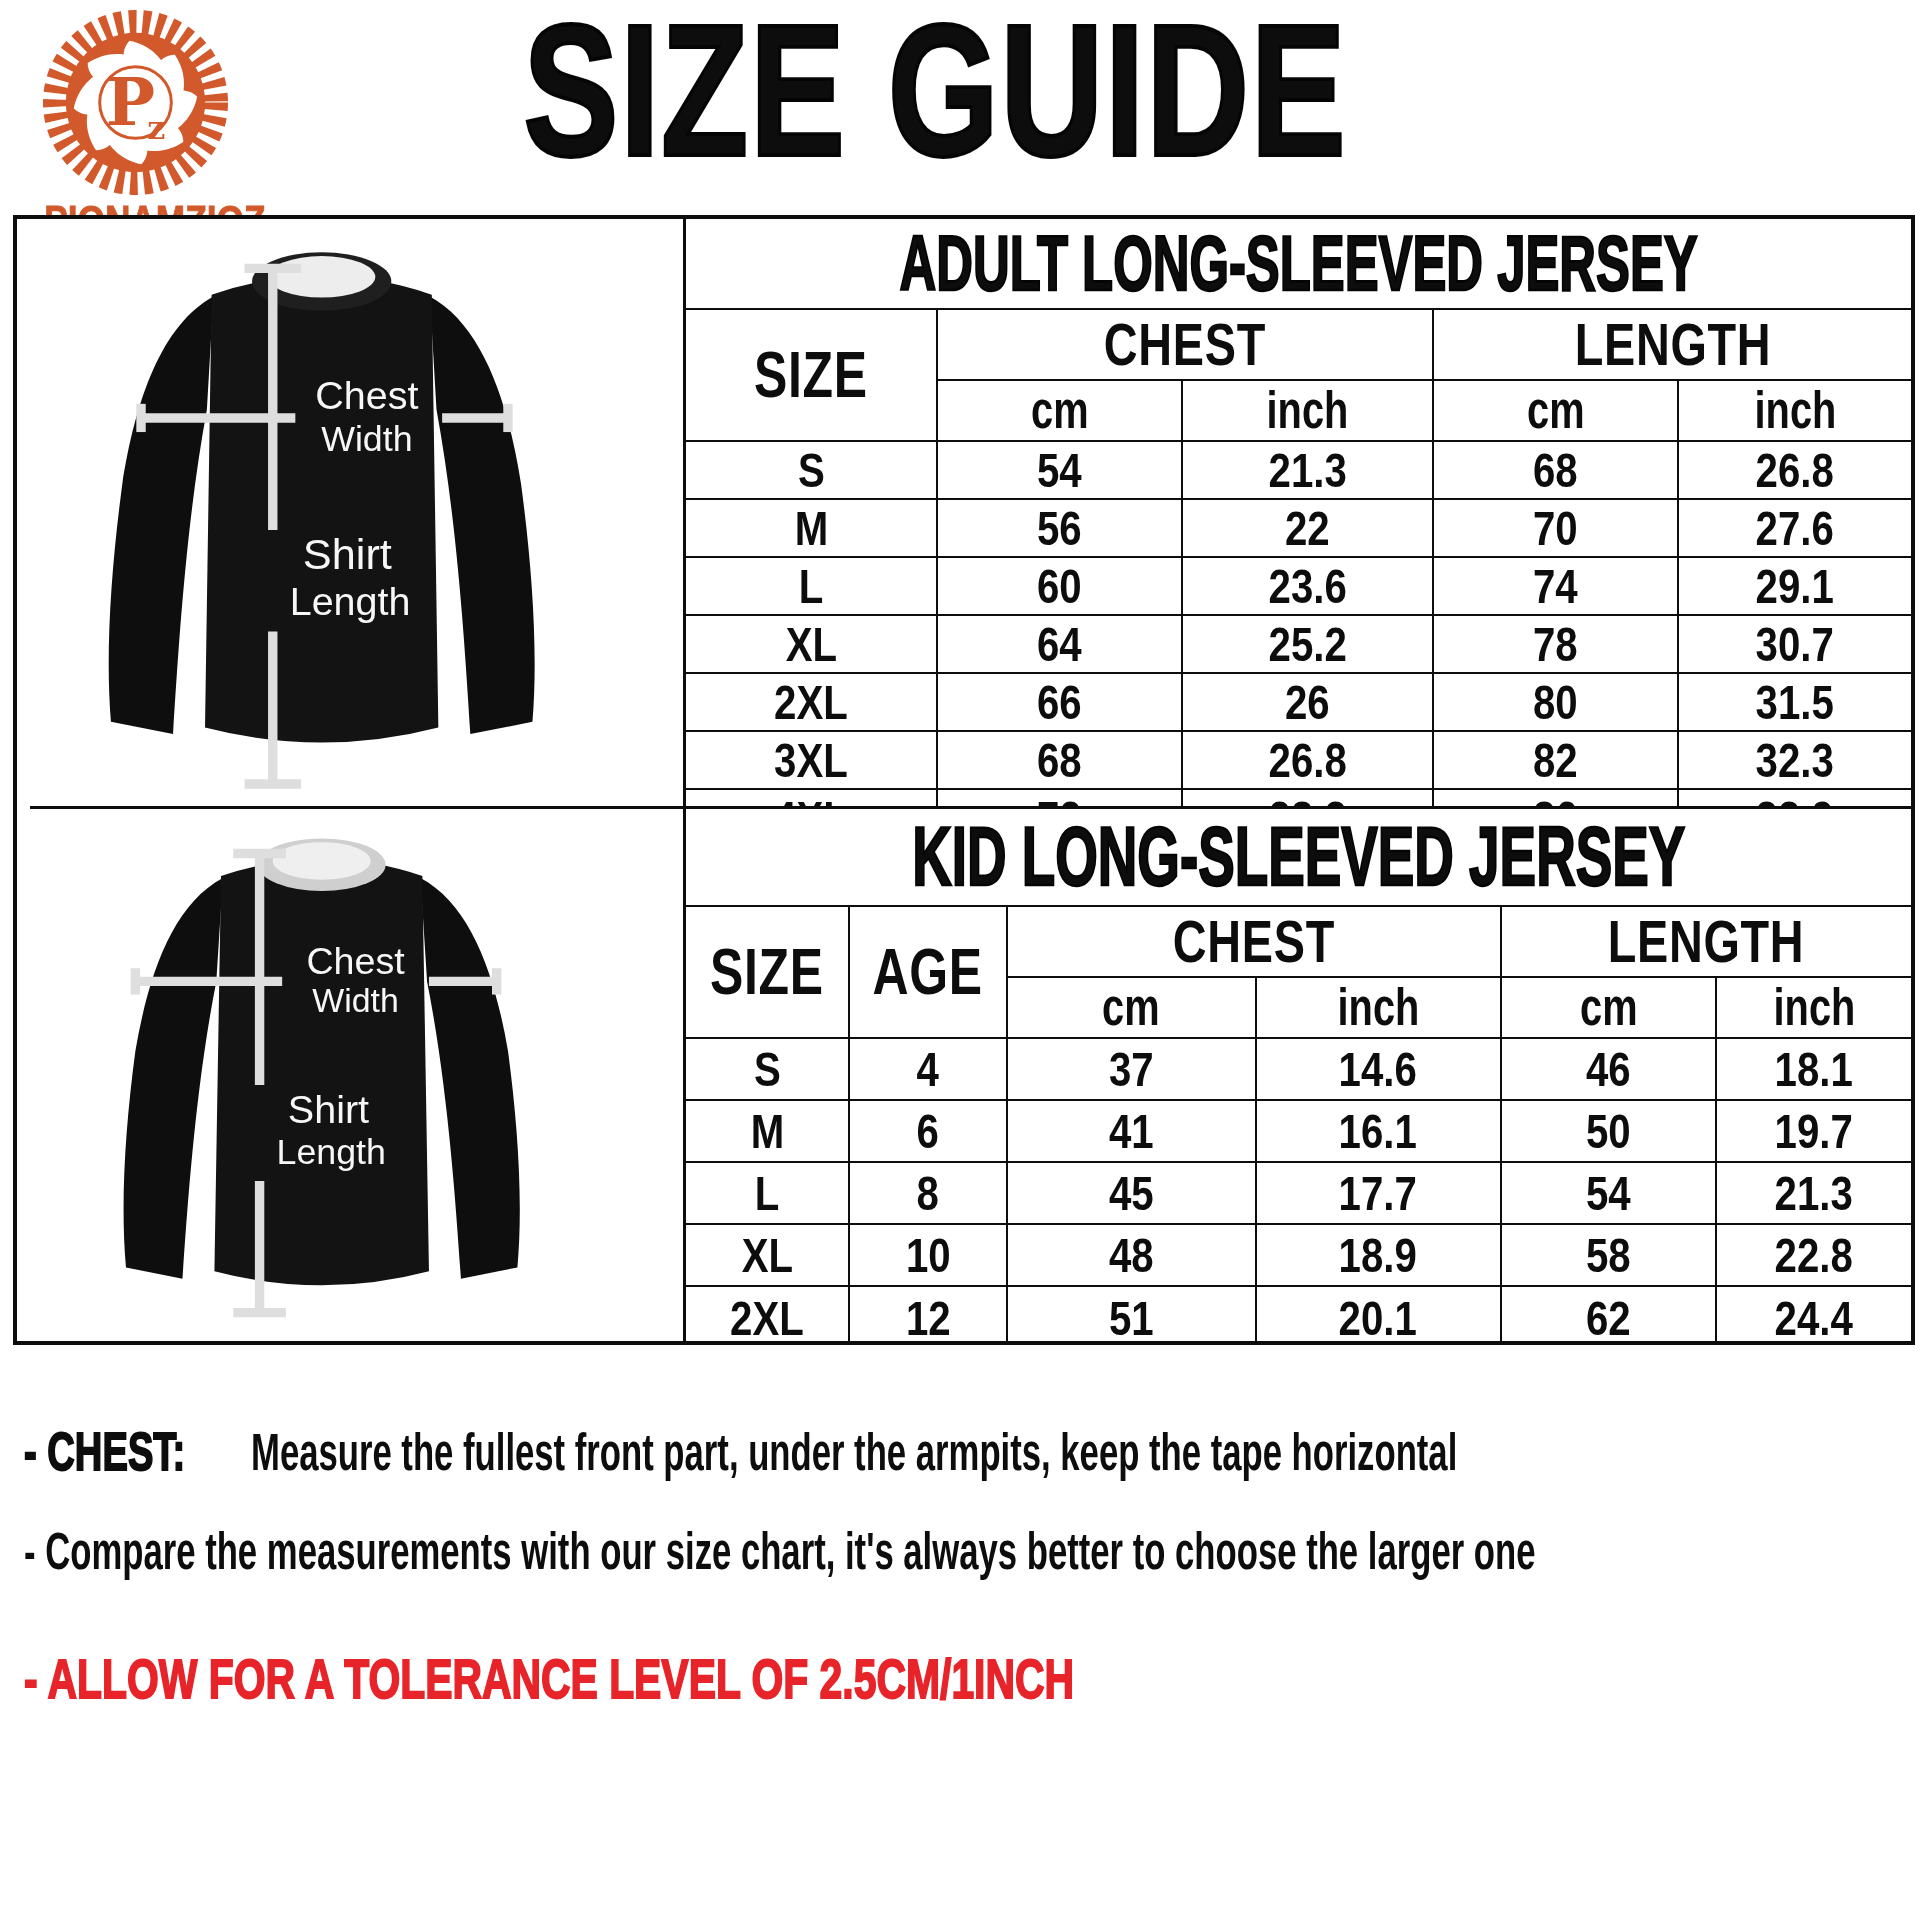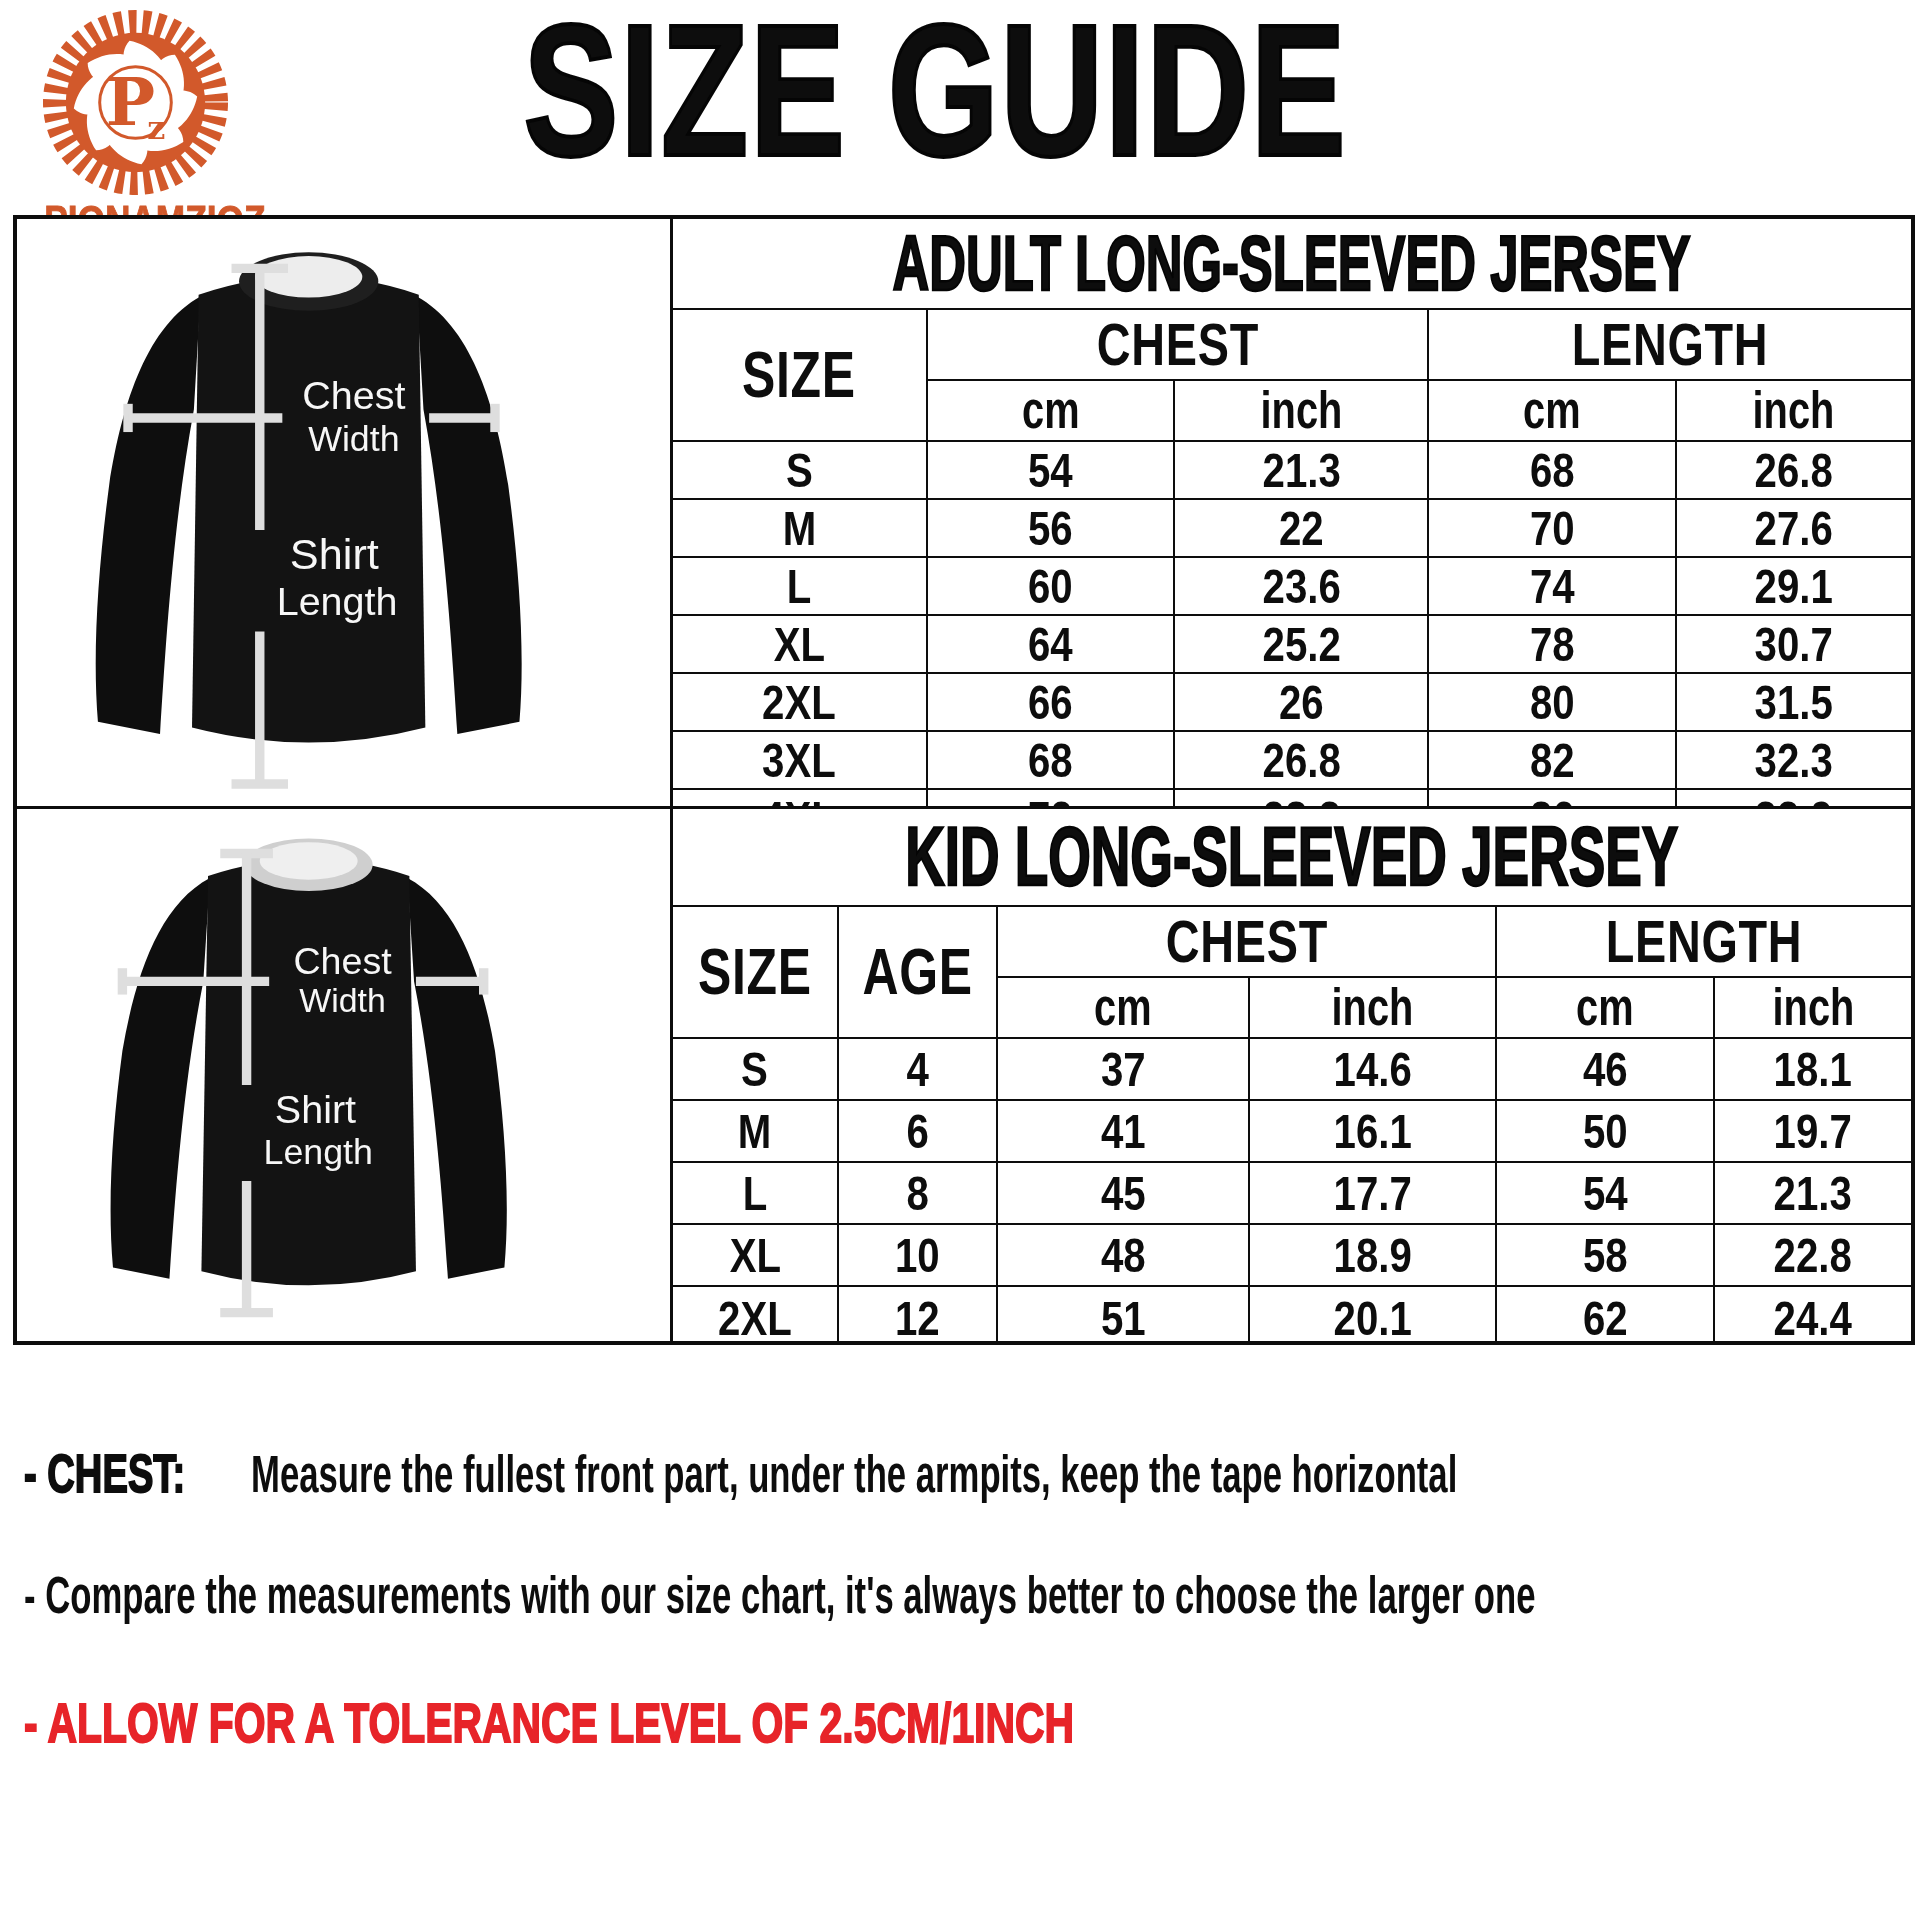--- a/index.html
+++ b/index.html
@@ -25,21 +25,21 @@
     -webkit-text-stroke:3.8px #050505;letter-spacing:1.9px;
   }
 
   
   .chart-box{
     position:absolute;left:13px;top:215px;width:1902px;height:1130px;
     border:4.7px solid #0d0d0d;box-sizing:border-box;
     display:grid;grid-template-columns:656px 1fr;grid-template-rows:590px 1fr;
     background:#fff;
   }
-  .cell{box-sizing:border-box;position:relative;overflow:hidden;}
+  .cell{box-sizing:border-box;position:relative;overflow:hidden;margin-left:13px;}
   .b-right{border-right:3.8px solid #0d0d0d;}
   .b-bottom{border-bottom:3.8px solid #0d0d0d;}
 
   
   table.size-table{
     width:100%;height:100%;border-collapse:collapse;table-layout:fixed;
   }
   table.size-table td{
     border:2.8px solid #0d0d0d;text-align:center;vertical-align:middle;padding:0;
   }
@@ -70,21 +70,21 @@
   .shirt-wrap svg{display:block;}
   .m-line{stroke:#dedede;stroke-width:10;stroke-linecap:butt;}
   .m-label{fill:#f7f7f7;font-family:"Liberation Sans",sans-serif;}
 
   
   .howto{position:absolute;left:23.5px;top:1395px;width:1881px;}
   .howto-heading .cond-l{
     font-size:98px;line-height:102px;font-weight:bold;transform:scaleX(0.67);
     -webkit-text-stroke:2.8px #050505;
   }
-  .bullet{margin-top:49px;line-height:60px;white-space:nowrap;}
+  .bullet{margin-top:27px;line-height:60px;white-space:nowrap;}
   .bullet .lbl{
     font-size:53px;font-weight:bold;transform:scaleX(0.72);margin-right:3.8px;
     -webkit-text-stroke:1.9px currentColor;
   }
   .bullet .txt{font-size:51px;font-weight:bold;transform:scaleX(0.68);}
   .bullet-red{color:#e72429;margin-top:55px;}
   .bullet-red .lbl{font-size:56px;transform:scaleX(0.73);}
 </style>
 </head>
 <body>

